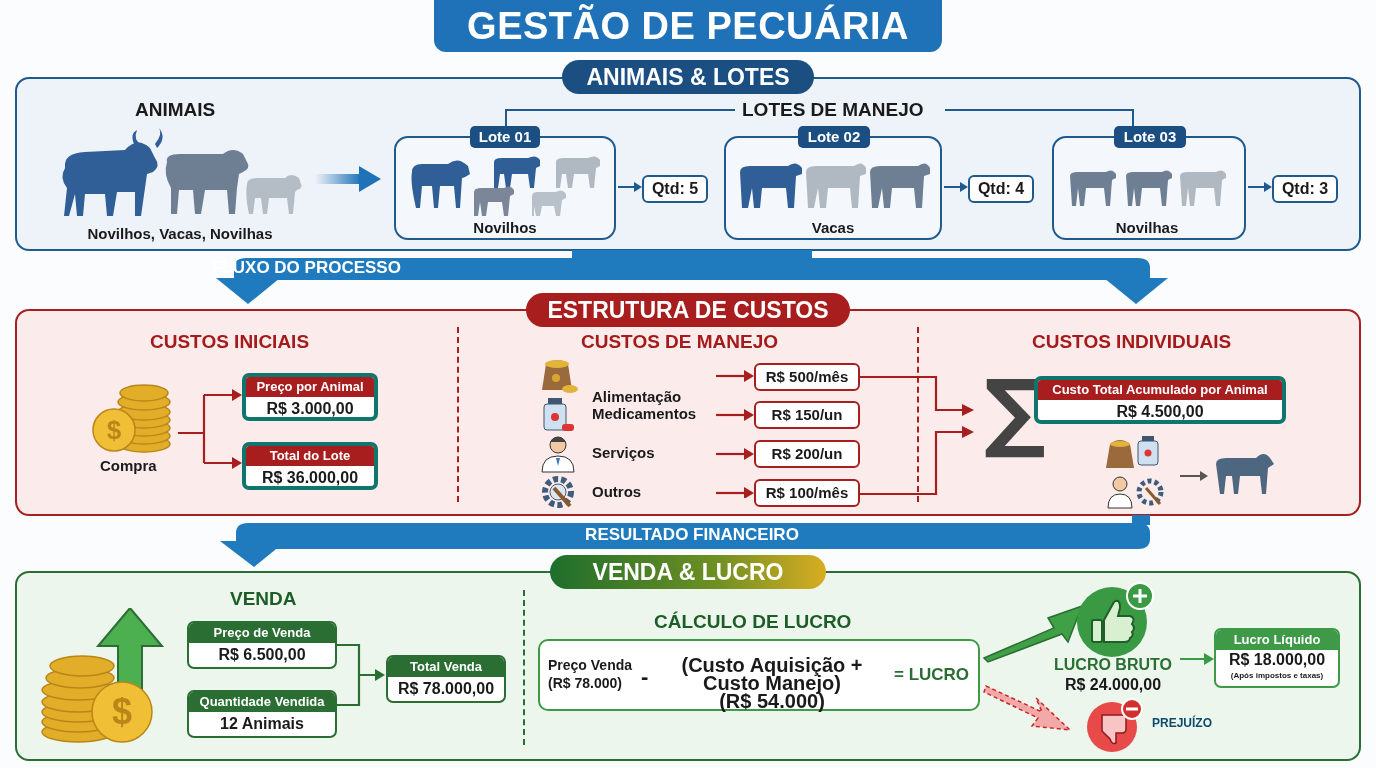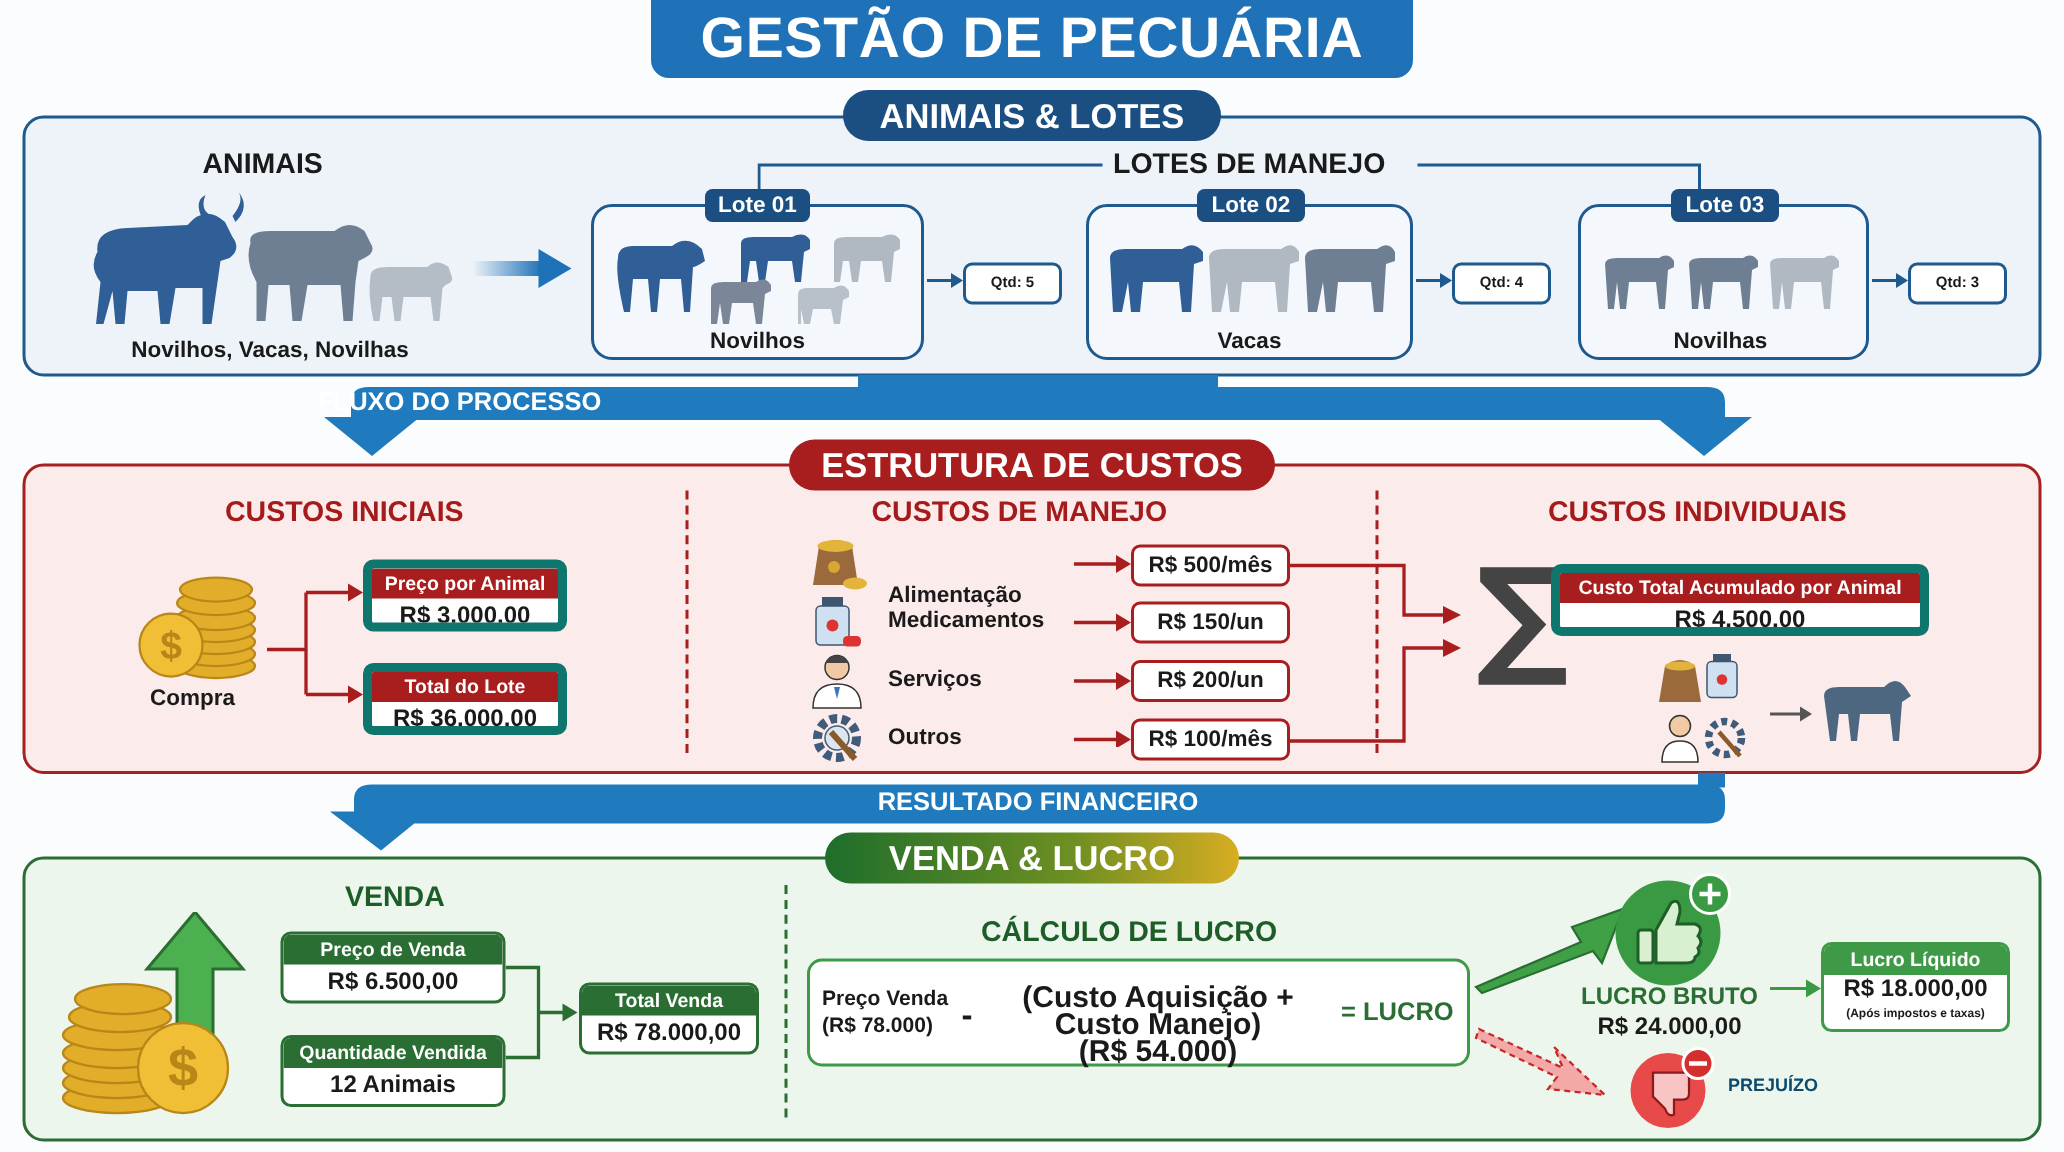--- a/index.html
+++ b/index.html
@@ -12,23 +12,23 @@
 .sec-green{left:15px;top:571px;width:1346px;height:190px;border-color:#2a6e33;background:#edf6ec}
 .pill{color:#fff;font-weight:bold;text-align:center;border-radius:20px}
 .pill-blue{left:562px;top:60px;width:252px;height:34px;background:#1b4f82;font-size:23px;line-height:34px}
 .pill-red{left:526px;top:293px;width:324px;height:34px;background:#a81d1d;font-size:23px;line-height:34px}
 .pill-green{left:550px;top:555px;width:276px;height:34px;background:linear-gradient(90deg,#1e6e2c,#6e8f22 60%,#d8ad22);font-size:23px;line-height:34px}
 .h-blk{font-weight:bold;font-size:19px}
 .h-red{color:#a51b1b;font-weight:bold;font-size:19px}
 .h-green{color:#1d5e28;font-weight:bold;font-size:19px}
 .lote{border:2px solid #1f5a8e;border-radius:14px;background:#f4f8fc}
 .lote-tag{background:#1b4f82;color:#fff;font-size:15px;font-weight:bold;border-radius:5px;text-align:center;line-height:22px;height:22px}
-.qtd{border:2px solid #1f5a8e;border-radius:6px;background:#fff;font-size:10px;font-weight:bold;text-align:center;line-height:24px;height:28px}
+.qtd{border:2px solid #1f5a8e;border-radius:6px;background:#fff;font-size:16px;font-weight:bold;text-align:center;line-height:24px;height:28px}
 .lbl{font-size:15px;font-weight:bold;text-align:center}
-.cbox{border:6px solid #0f766e;border-radius:7px;background:#fff;overflow:hidden;text-align:center}
+.cbox{border:4px solid #0f766e;border-radius:7px;background:#fff;overflow:hidden;text-align:center}
 .cbox .hd{background:#a81d1d;color:#fff;font-size:13px;font-weight:bold;line-height:20px}
 .cbox .vl{font-size:16px;font-weight:bold;line-height:24px}
 .gbox{border:2px solid #2a6e33;border-radius:7px;background:#fff;overflow:hidden;text-align:center}
 .gbox .hd{background:#2a6e33;color:#fff;font-size:13px;font-weight:bold;line-height:20px}
 .gbox .vl{font-size:16px;font-weight:bold;line-height:24px}
 .rval{border:2px solid #a81d1d;border-radius:6px;background:#fff;font-size:15px;font-weight:bold;text-align:center;line-height:24px;height:28px}
 .mlabel{font-size:15px;font-weight:bold}
 .dash-r{border-left:2px dashed #a81d1d}
 .dash-g{border-left:2px dashed #2a6e33}
 svg{display:block}

